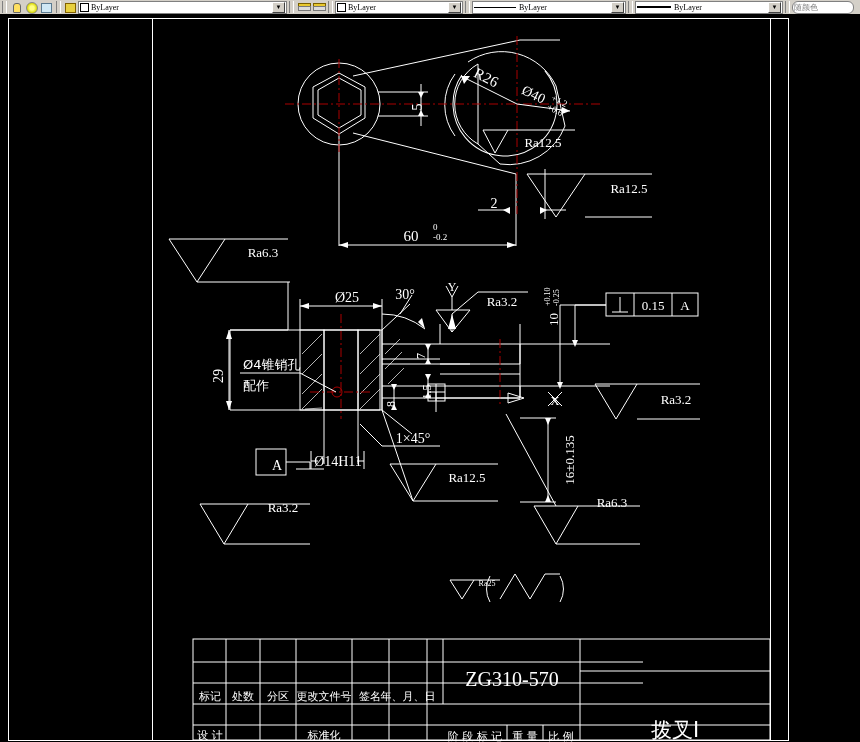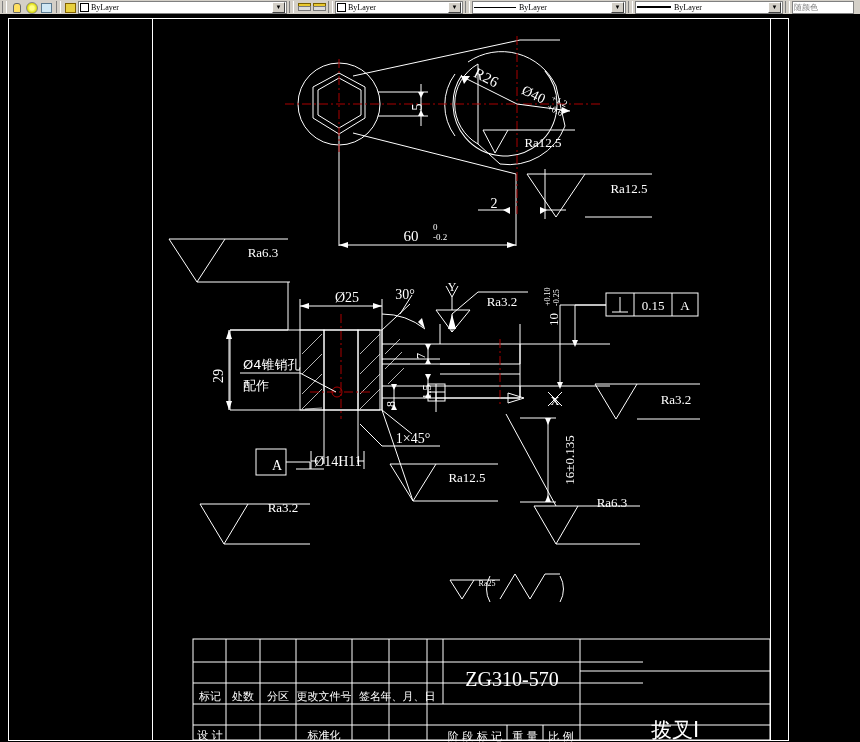--- a/index.html
+++ b/index.html
@@ -93,21 +93,21 @@
   <div class="tb-sep"></div>
 
   <div class="tb-combo" style="width:144px;">
     <span class="lt-line thick" style="width:34px;"></span>
     <span class="cb-label">ByLayer</span>
     <span class="tb-arrow">▼</span>
   </div>
 
   <div class="tb-sep"></div>
 
-  <div class="tb-combo" style="width:58px;color:#808080;">
+  <div class="tb-combo" style="width:58px;color:#808080;border-radius:6px;">
     <span class="cb-label">随颜色</span>
   </div>
 </div>
 
 <div id="canvas">
 <svg width="860" height="728" viewBox="0 0 860 728" xmlns="http://www.w3.org/2000/svg">
   <rect x="0" y="0" width="860" height="728" fill="#000000"></rect>
 
   <g stroke="#ffffff" stroke-width="1" fill="none" shape-rendering="crispEdges">
 

